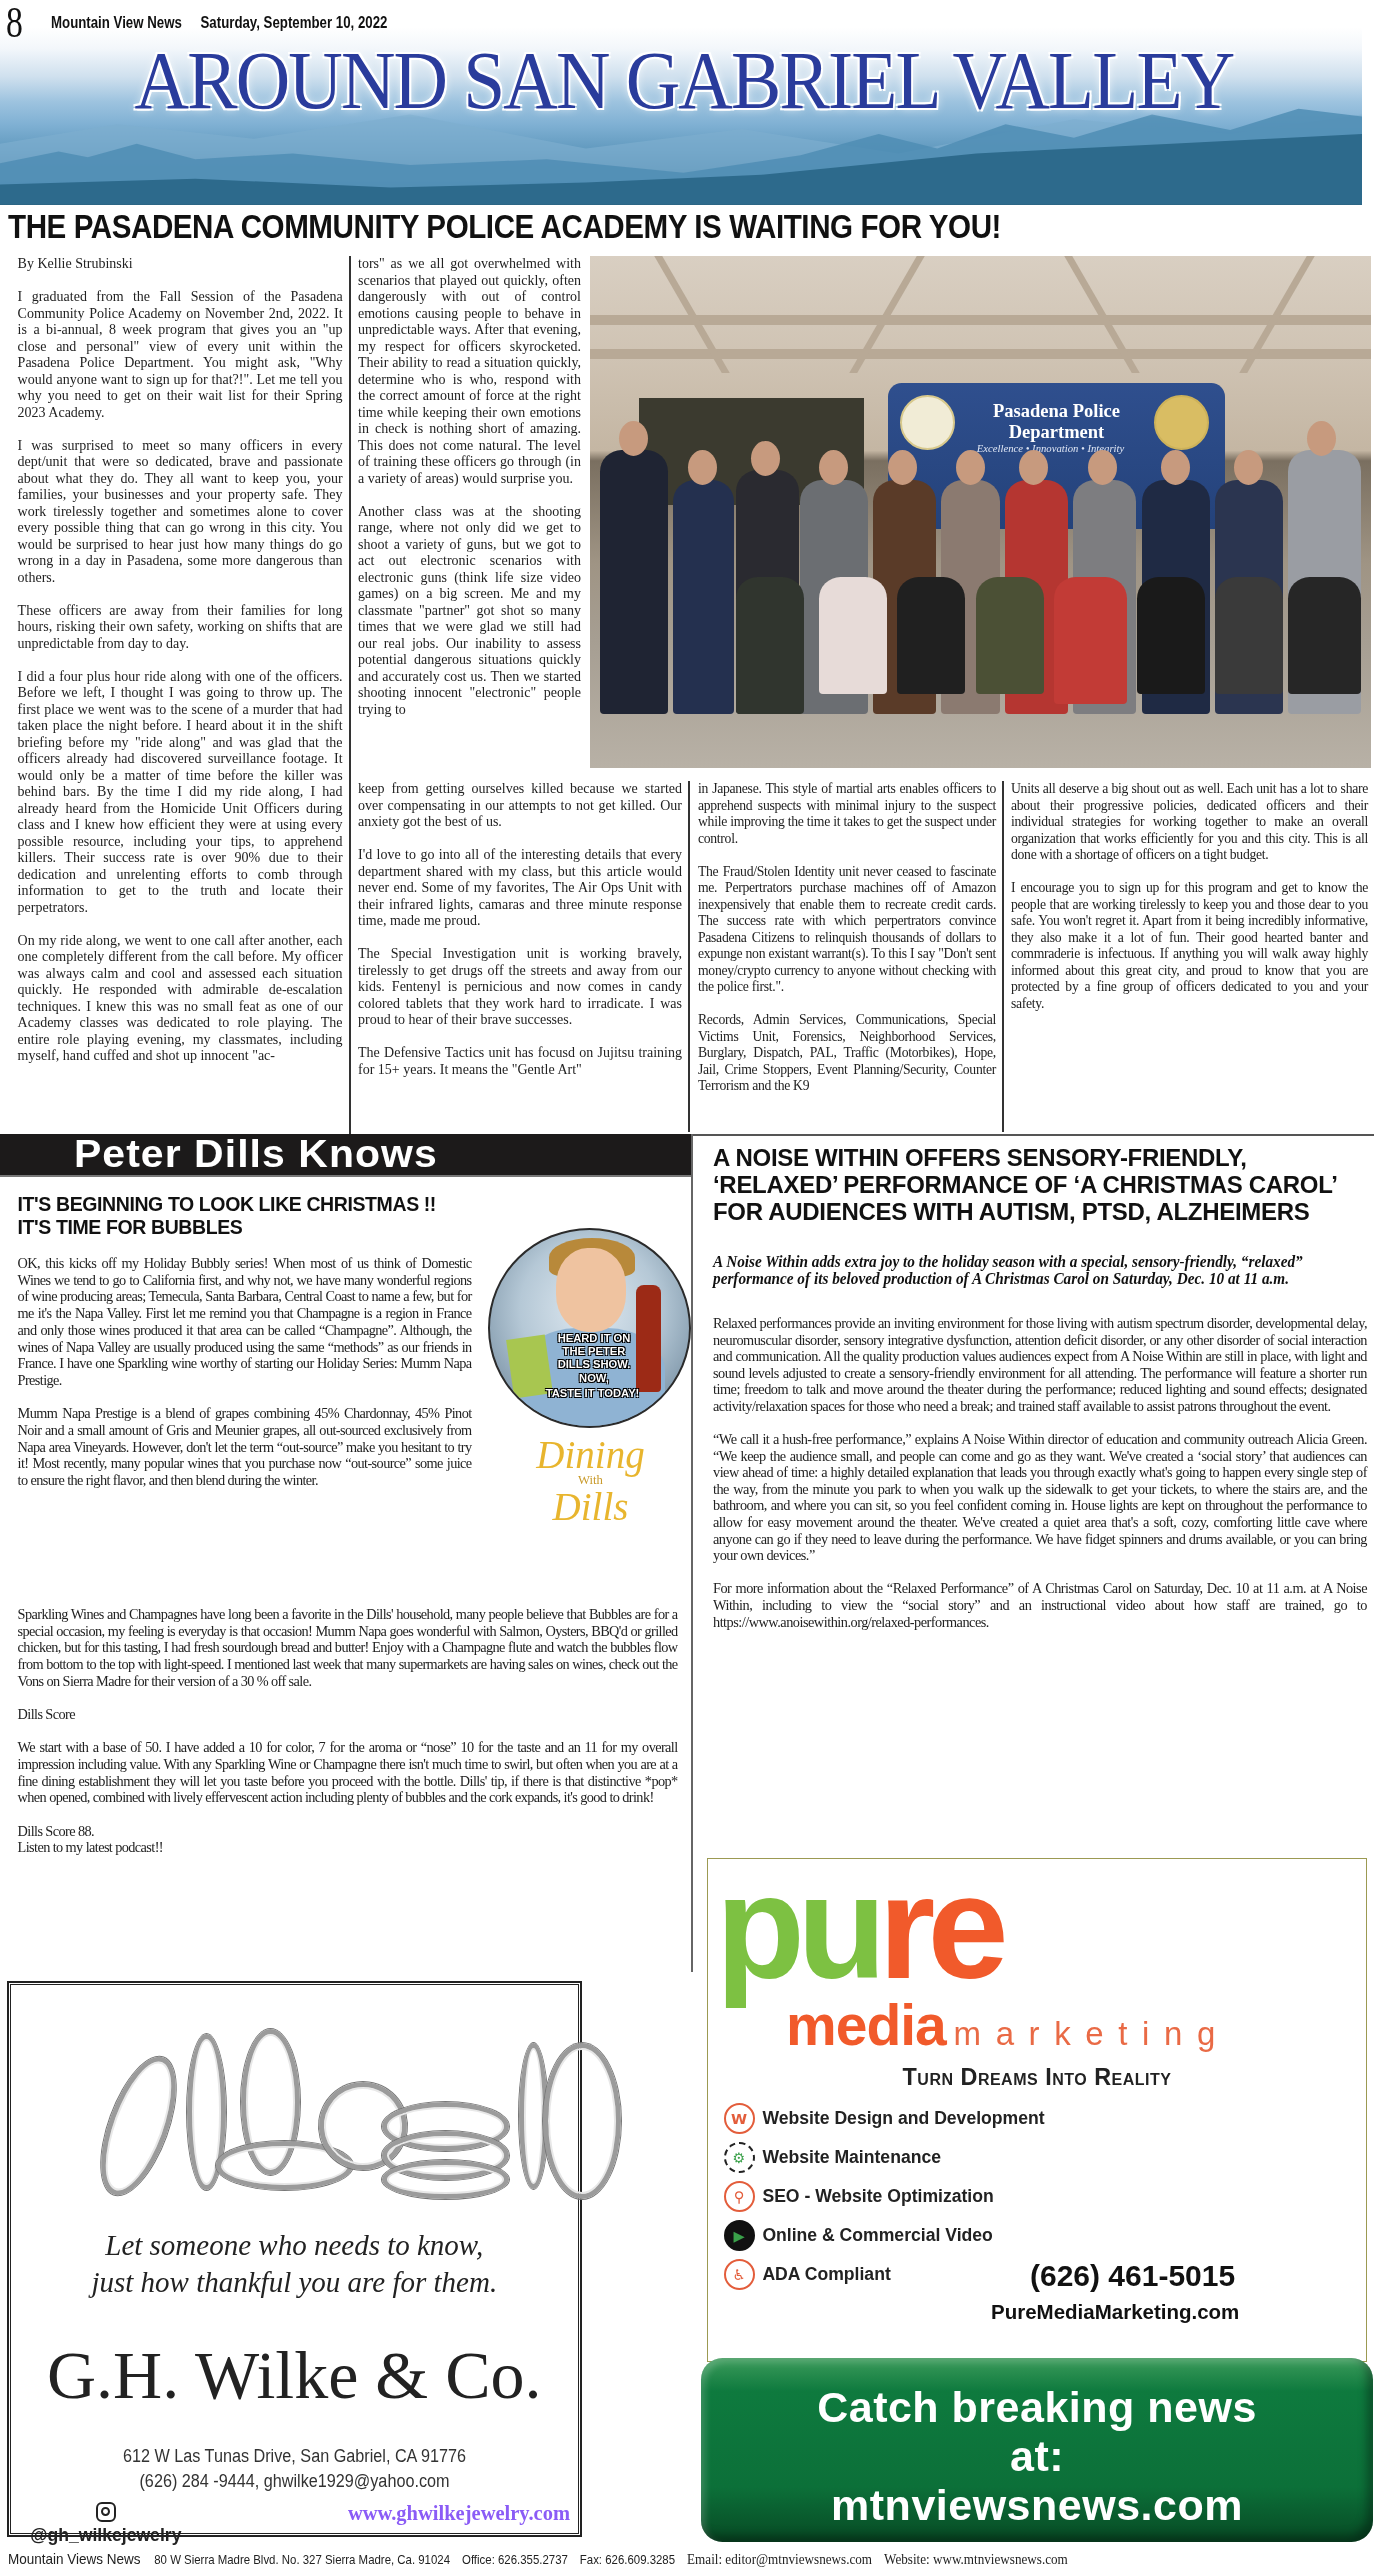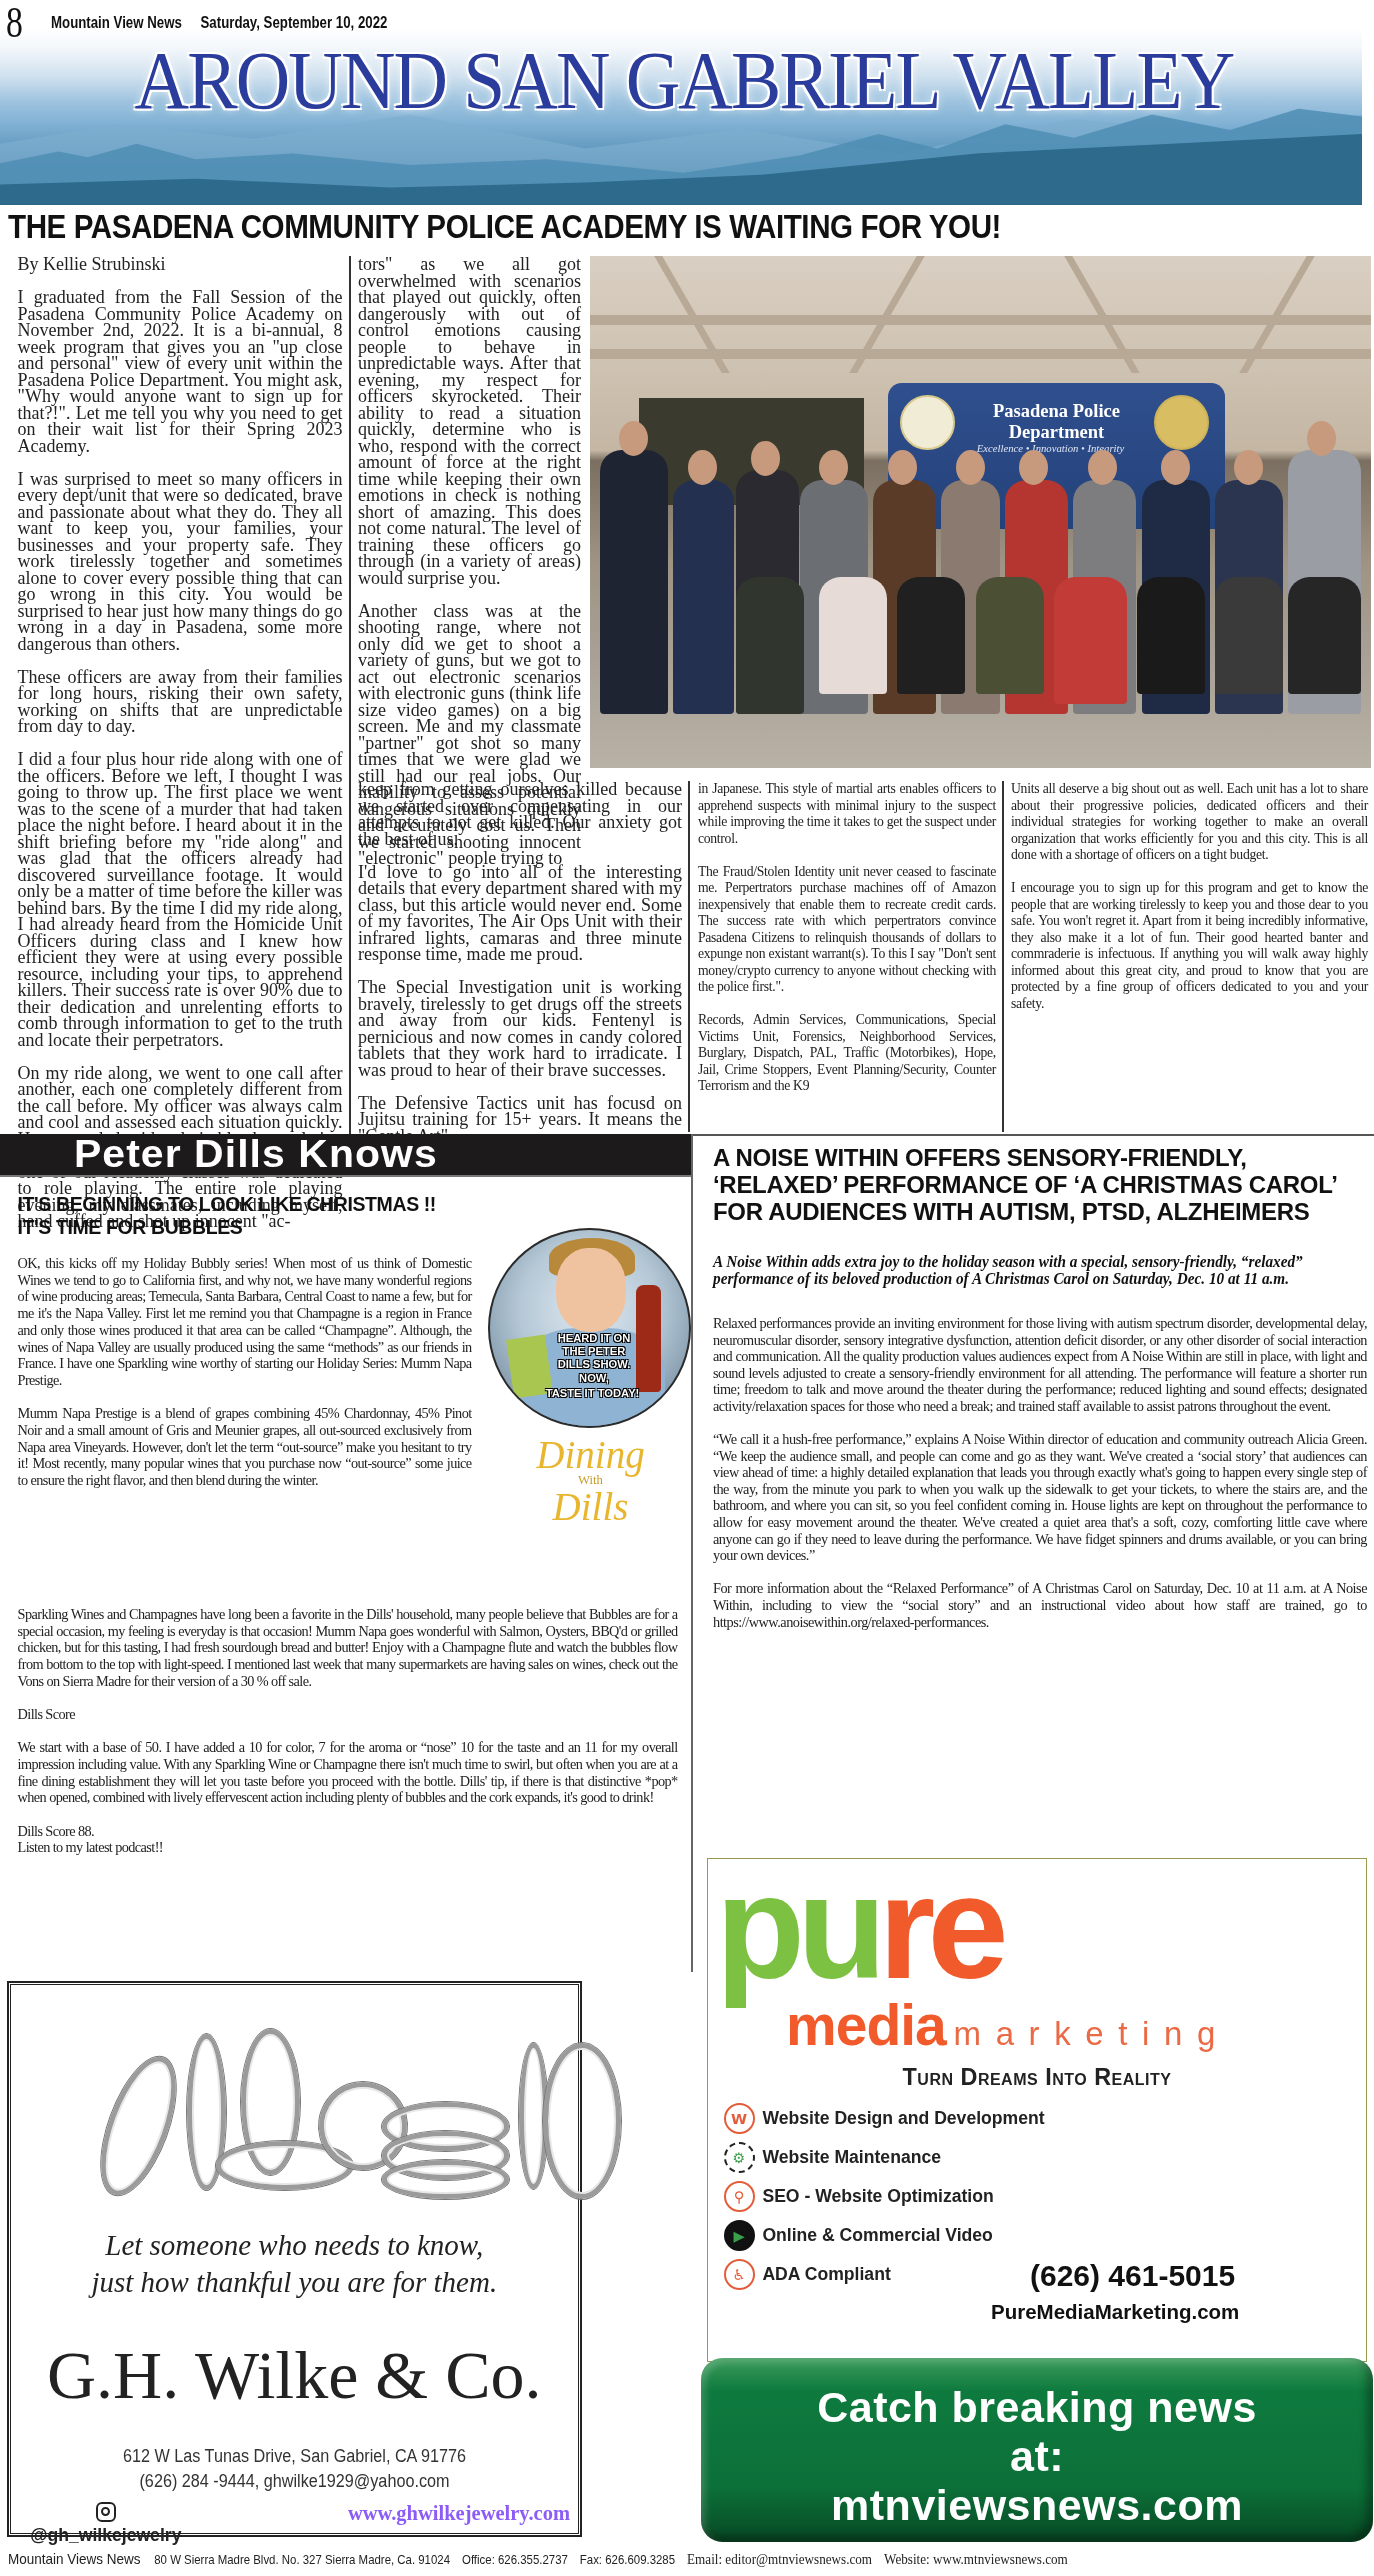--- a/index.html
+++ b/index.html
@@ -16,21 +16,21 @@
   #banner { left: 0; top: 27px; width: 1362px; height: 178px; overflow: hidden;
     background: linear-gradient(180deg, #ffffff 0%, #f3f7fb 12%, #cfe0ee 28%, #9dc3df 42%, #7fb0d3 55%, #5f98bd 70%, #3e7a9e 85%, #2b6584 100%); }
   #banner .ridge { position: absolute; left: 0; right: 0; }
   #banner-title { left: 19.5px; top: 9.8px; width: 1328px; text-align: center; font-family: "Liberation Serif", serif; font-size: 82px; line-height: 88px; letter-spacing: -2px; color: #2a3c9c;
     transform: scaleX(0.92); transform-origin: center top; white-space: nowrap;
     text-shadow: -2px -2px 0 #fff, 2px -2px 0 #fff, -2px 2px 0 #fff, 2px 2px 0 #fff, 0 0 9.8px rgba(255,255,255,0.9); }
 
   #headline-main { left: 7.8px; top: 207px; font-family: "Liberation Sans", sans-serif; font-weight: bold; font-size: 34px; line-height: 39px; color: #111; white-space: nowrap; transform: scaleX(0.87); transform-origin: left top; letter-spacing: -0.5px; }
 
   
-  .col { font-size: 18px; line-height: 16.5px; text-align: justify; color: #222; font-family: "Liberation Serif", serif; }
+  .col { font-size: 14px; line-height: 16.5px; text-align: justify; color: #222; font-family: "Liberation Serif", serif; }
   .col p { margin-bottom: 16.5px; }
   .col p:last-child { margin-bottom: 0; }
   .cond { font-size: 13.7px; line-height: 16.5px; letter-spacing: -0.3px; }
 
   .vrule { background: #333; width: 2px; }
   .hrule { background: #555; height: 2px; }
 
   
   #photo { left: 590px; top: 256px; width: 781px; height: 512px; overflow: hidden;
     background: linear-gradient(180deg, #d9cfc2 0%, #cfc3b3 20%, #c4b6a3 38%, #7a6f60 40%, #9f9484 60%, #a69e92 75%, #b8b1a6 100%); }

